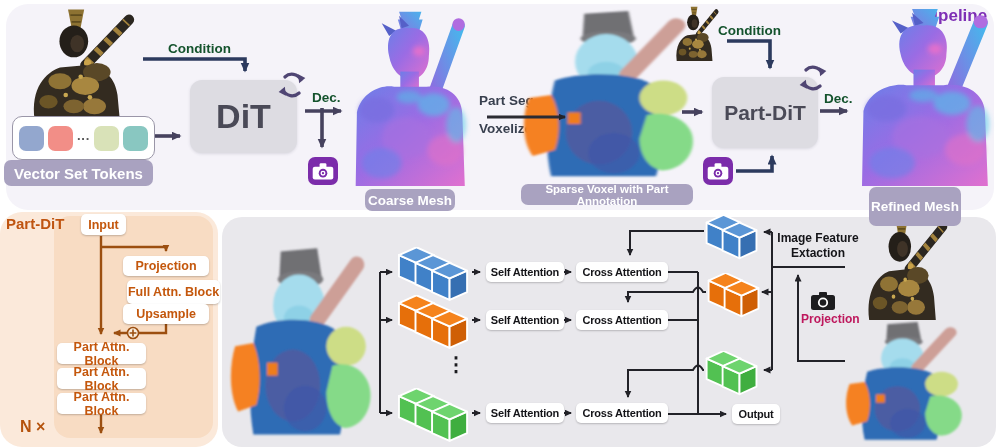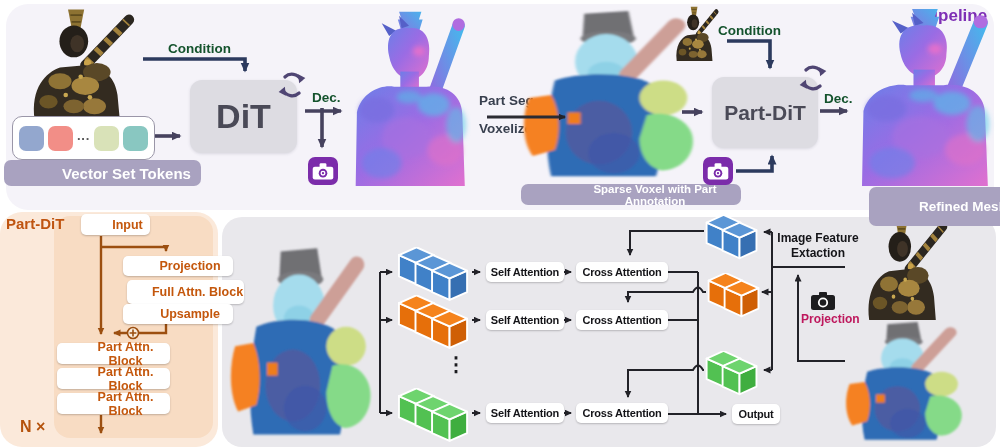--- a/index.html
+++ b/index.html
@@ -8,26 +8,26 @@
   .abs{position:absolute;}
   .panel{position:absolute;border-radius:22px;}
   #panel-top{left:6px;top:4px;width:988px;height:206px;background:#f5f3f9;}
   #panel-orange{left:0px;top:212px;width:218px;height:235px;background:#fbe9da;}
   #panel-orange-inner{left:54px;top:216px;width:159px;height:222px;background:#f8dcc3;border-radius:16px;}
   #panel-gray{left:222px;top:217px;width:774px;height:230px;background:#e9e8ec;border-radius:20px;}.z2{z-index:2}.z4{z-index:4}.z5{z-index:5}
   svg.img{position:absolute;}
   .lbl{position:absolute;font-weight:700;white-space:nowrap;}
   .navy{color:#14532d;}
   .badge{position:absolute;background:#a9a2c0;color:#fff;font-weight:700;text-align:center;
-         border-radius:7px;display:flex;align-items:center;justify-content:center;z-index:4;padding-left:48px;}
+         border-radius:7px;display:flex;align-items:center;justify-content:center;z-index:4;}
   .gbox{position:absolute;background:#dddce2;border-radius:12px;display:flex;align-items:center;
         justify-content:center;font-weight:700;color:#4a4a57;z-index:4;box-shadow:0 1px 3px rgba(60,60,90,.15);}
   .wbox{position:absolute;background:#fff;border-radius:5px;font-weight:700;text-align:center;
         z-index:4;box-shadow:0 1px 2px rgba(0,0,0,.22);display:flex;align-items:center;justify-content:center;}
-  .obox{color:#c4570c;font-size:12.5px;padding-left:24px;}
+  .obox{color:#c4570c;font-size:12.5px;}
   .nbox{color:#141418;font-size:11px;letter-spacing:-0.2px;}
   .tokenbar{position:absolute;left:12px;top:116px;width:141px;height:42px;background:#fff;
             border:1.5px solid #9a96a8;border-radius:10px;display:flex;align-items:center;
             justify-content:center;gap:4px;z-index:3;}
   .tok{width:25px;height:25px;border-radius:7px;}
   .cam{position:absolute;border-radius:7px;z-index:5;display:flex;align-items:center;justify-content:center;}
   .cam.purple{background:#7b2caa;width:30px;height:28px;}
   #overlay{position:absolute;left:0;top:0;width:1000px;height:447px;z-index:3;pointer-events:none;}
   .dots-v{position:absolute;font-weight:700;color:#1b1b1f;z-index:4;}
 </style>
@@ -219,20 +219,21 @@
       <rect x="3" y="9" width="24" height="15" rx="2.5" fill="#fff"></rect>
       <rect x="11" y="5" width="8" height="6" rx="1.5" fill="#fff"></rect>
       <circle cx="15" cy="16.5" r="5" fill="#7b2caa"></circle>
       <circle cx="15" cy="16.5" r="2.1" fill="none" stroke="#fff" stroke-width="1.6"></circle>
     </svg>
   </div>
 
   <svg class="img z2" style="left:347px;top:8px;width:124px;height:178px" viewBox="0 0 100 140" preserveAspectRatio="none">
       <use href="#sym-mesh"></use>
     </svg>
+  <div class="badge" style="left:365px;top:189px;width:90px;height:22px;font-size:13.5px">Coarse Mesh</div>
 
   <div class="lbl" style="left:479px;top:93px;font-size:13.5px;color:#383f4e">Part Seg.</div>
   <div class="lbl" style="left:479px;top:121px;font-size:13.5px;color:#383f4e">Voxelize</div>
 
   <svg class="img z2" style="left:518px;top:8px;width:184px;height:174px" viewBox="0 0 100 120" preserveAspectRatio="none">
       <use href="#sym-voxel"></use>
     </svg>
   <div class="badge" style="left:521px;top:184px;width:172px;height:21px;font-size:11.5px">Sparse Voxel with Part Annotation</div>
 
   <svg class="img z2" style="left:668px;top:5px;width:58px;height:56px" viewBox="0 0 120 100" preserveAspectRatio="none">

